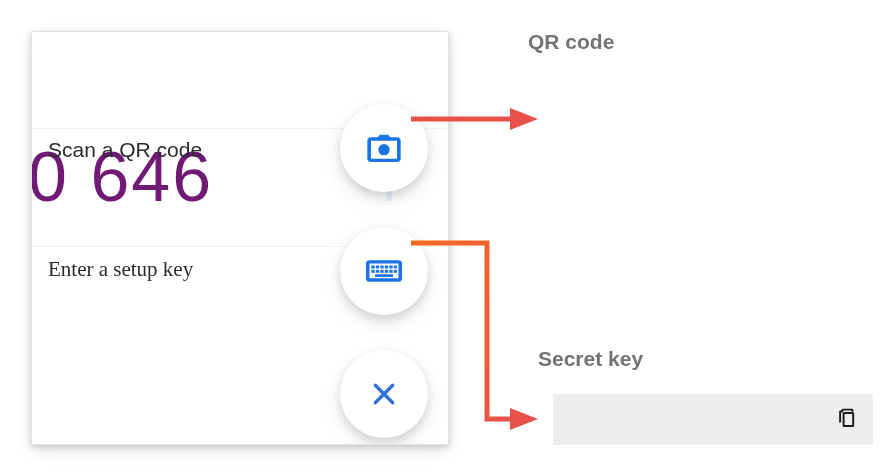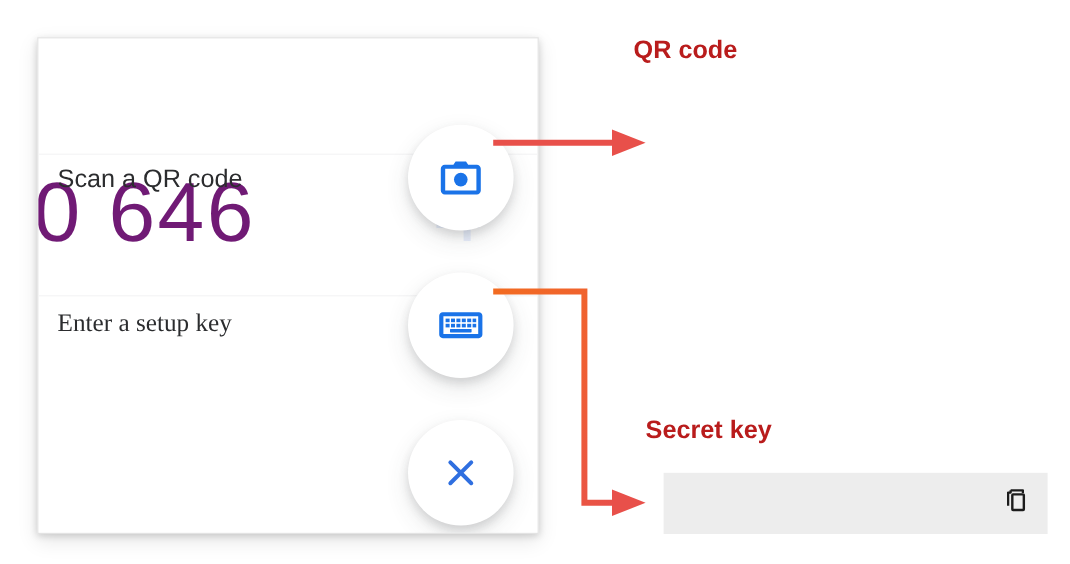--- a/index.html
+++ b/index.html
@@ -98,21 +98,21 @@
   .fab.camera   { left: 308px; top: 72px; }
   .fab.keyboard { left: 308px; top: 195px; }
   .fab.close    { left: 308px; top: 318px; }
   .fab svg { display: block; }
 
   
   .callout {
     position: absolute;
     font-size: 21px;
     font-weight: 700;
-    color: #b91c1c;
+    color: #737373;
     white-space: nowrap;
   }
   .callout.qr     { left: 528px; top: 30px; }
   .callout.secret { left: 538px; top: 347px; }
 
   .connector {
     position: absolute;
     left: 0;
     top: 0;
     width: 892px;

